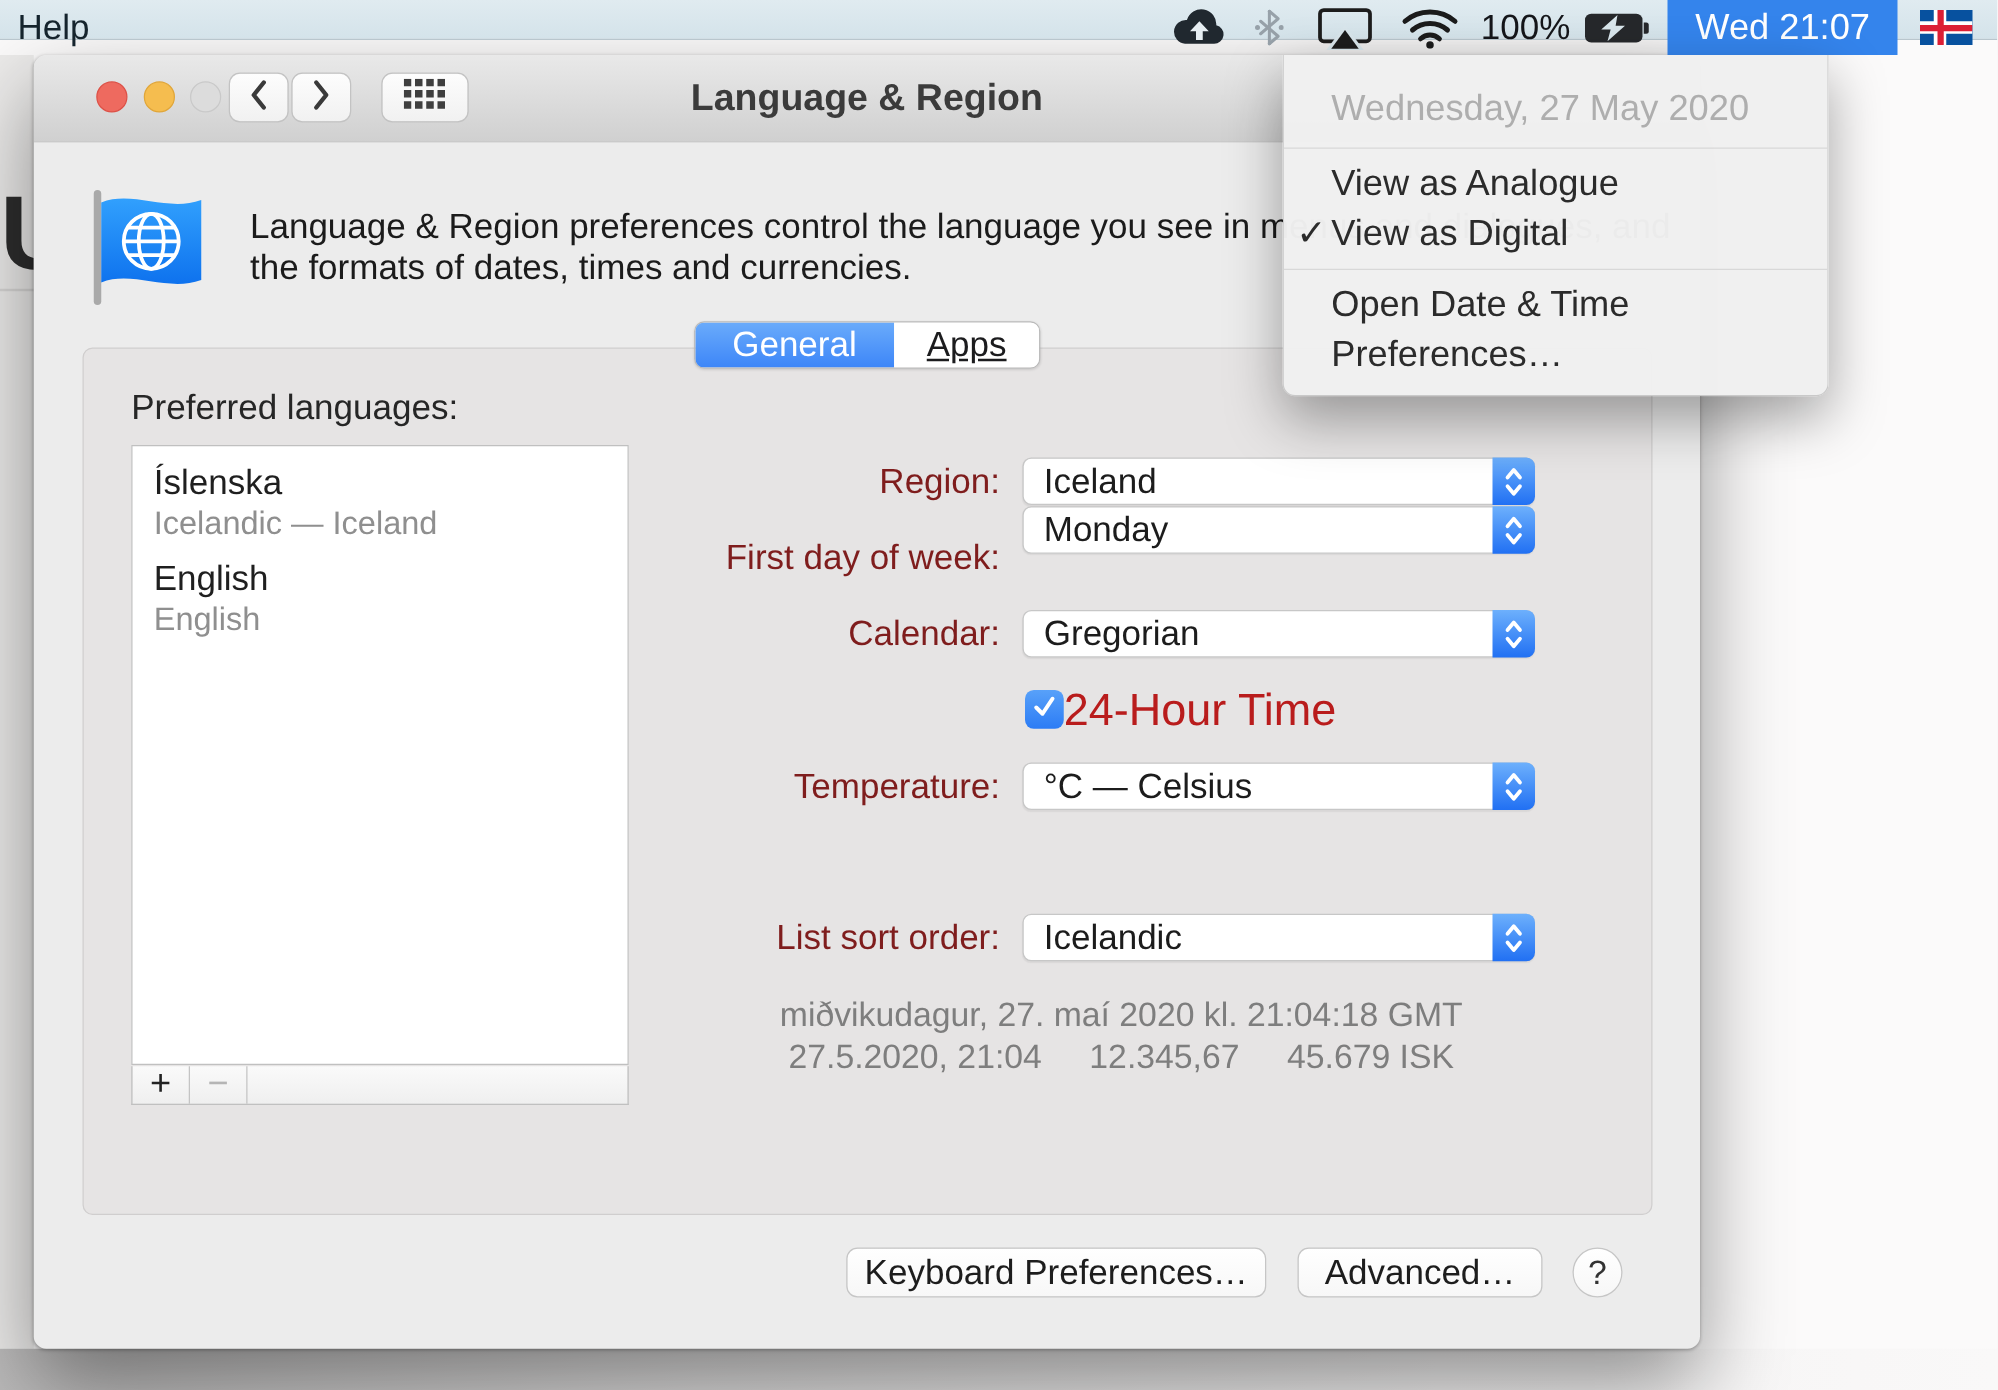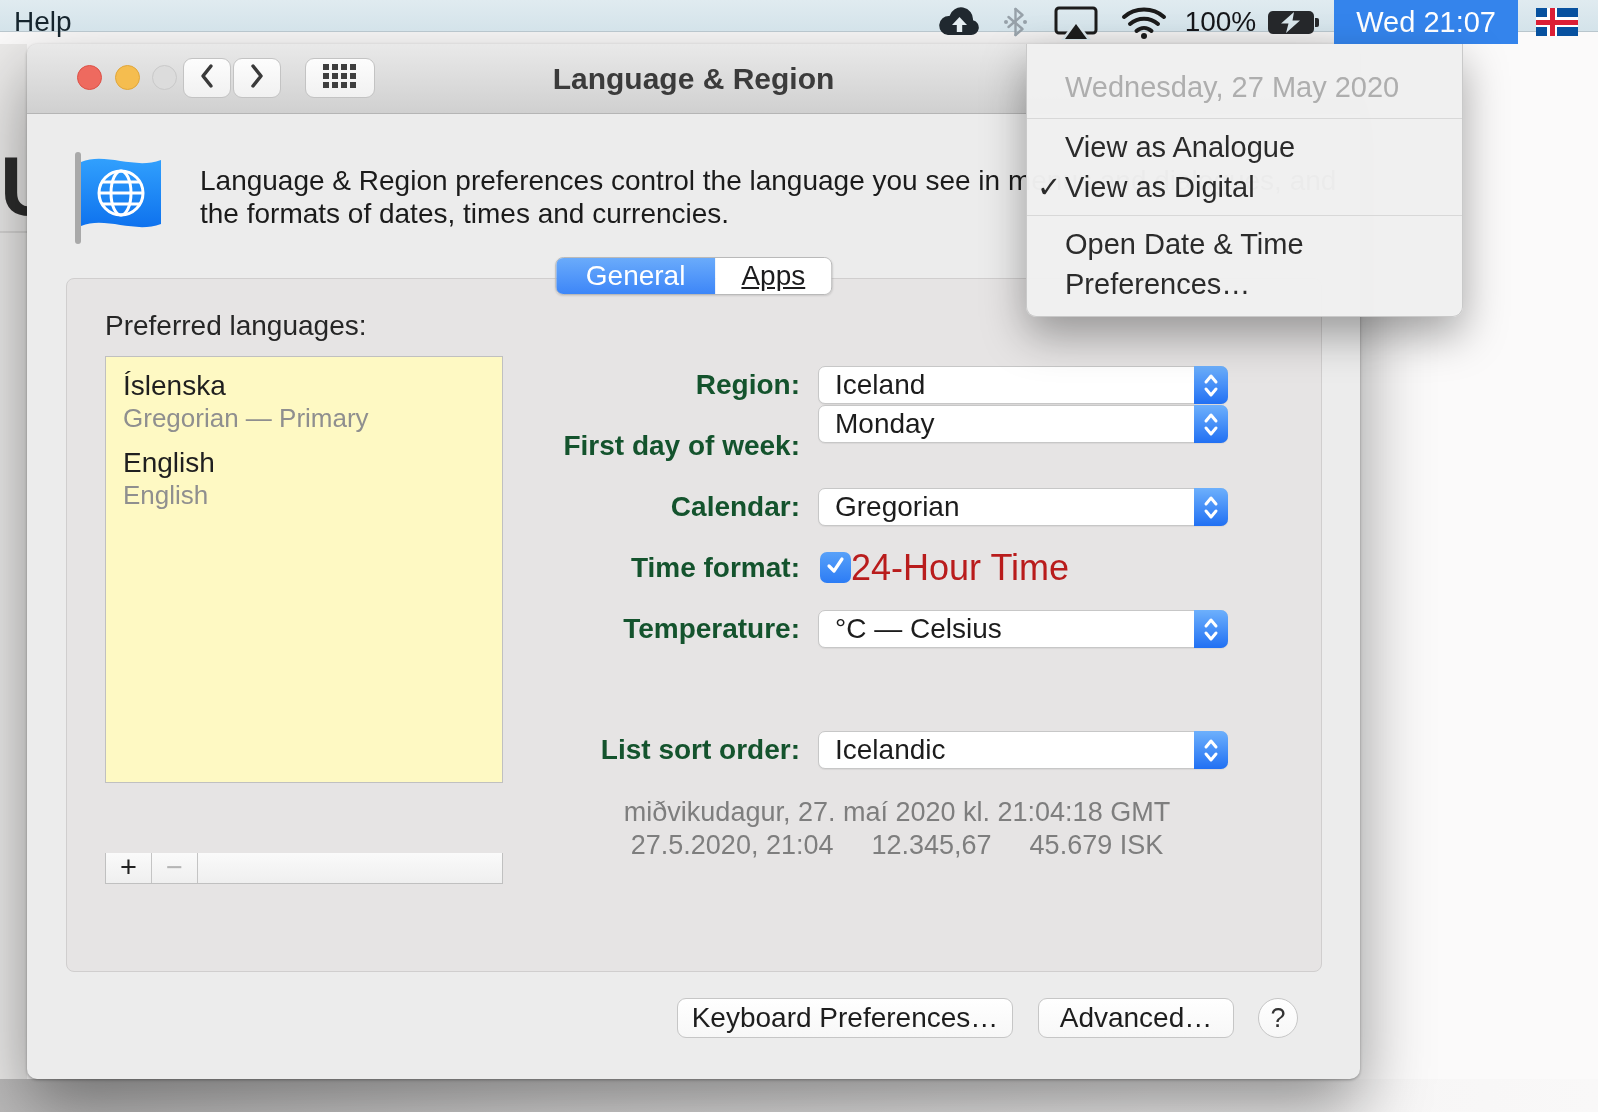--- a/index.html
+++ b/index.html
@@ -73,33 +73,33 @@
 
   .tab-pane { position:absolute; left:39px; top:234px; width:1256px; height:694px;
     background:#e6e4e4; border:1px solid #d0cece; border-radius:8px; }
   .tabs { position:absolute; left:50%; transform:translateX(-50%); top:213px; height:38px; display:flex;
     border:1px solid #b9b9b9; border-radius:8px; overflow:hidden; box-shadow:0 1px 2px rgba(0,0,0,0.12); }
   .tab { font-size:28px; line-height:36px; padding:0 30px; }
   .tab.selected { background:linear-gradient(#6aabfb,#3d86f8); color:#fff; }
   .tab.plain { background:#fff; color:#1c1c1e; padding:0 26px;text-decoration:underline; }
 
   .pl-label { position:absolute; left:78px; top:266px; font-size:28px; color:#262626; }
-  .lang-list { position:absolute; left:78px; top:312px; width:398px; height:427px; background:#fef9c3;
+  .lang-list { position:absolute; left:78px; top:312px; width:398px; height:496px; background:#ffffff;
     border:1px solid #c0c0c0; }
   .lang-item { padding:12px 0 0 17px; }
   .lang-name { font-size:28px; color:#1f1f1f; line-height:34px; }
   .lang-detail { font-size:26px; color:#8f8f8f; line-height:31px; }
   .list-toolbar { position:absolute; left:78px; top:809px; width:398px; height:31px; display:flex;
     border:1px solid #c0c0c0; border-top:none; background:linear-gradient(#fafafa,#efefef); }
   .lt-btn { width:46px; border-right:1px solid #c4c4c4; text-align:center; font-size:29px; line-height:28px; }
   .lt-add { color:#222; }
   .lt-remove { color:#b5b5b5; }
   .lt-fill { flex:1; }
 
-  .form-label { position:absolute; left:0; width:773px; text-align:right; font-size:28px; line-height:38px; color:#14532d;font-weight:bold; }
+  .form-label { position:absolute; left:0; width:773px; text-align:right; font-size:28px; line-height:38px; color:#7f1d1d; }
   .popup { position:absolute; left:791px; width:410px; height:38px; background:#fff; border:1px solid #c7c7c7;
     border-radius:7px; font-size:28px; line-height:36px; padding-left:16px; color:#1c1c1c;
     box-shadow:0 1px 1px rgba(0,0,0,0.06); }
   .stepper { position:absolute; right:-1px; top:-1px; width:34px; height:38px; border-radius:0 7px 7px 0;
     background:linear-gradient(#6db0fc,#2170f3); display:flex; align-items:center; justify-content:center; }
   .checkbox { position:absolute; left:793px; width:31px; height:31px; border-radius:7px;
     background:linear-gradient(#58a1f9,#2c7cf5); display:flex; align-items:center; justify-content:center; }
   .cb-label { position:absolute; left:824px; font-size:36px; line-height:31px; color:#b91c1c; }
 
   .samples { position:absolute; left:530px; width:680px; text-align:center; color:#7e7e7e; font-size:27px; }
@@ -194,21 +194,21 @@
     <div class="tabs">
       <div class="tab selected">General</div>
       <div class="tab plain">Apps</div>
     </div>
 
     <div class="pl-label">Preferred languages:</div>
 
     <div class="lang-list">
       <div class="lang-item">
         <div class="lang-name">Íslenska</div>
-        <div class="lang-detail">Gregorian — Primary</div>
+        <div class="lang-detail">Icelandic — Iceland</div>
       </div>
       <div class="lang-item">
         <div class="lang-name">English</div>
         <div class="lang-detail">English</div>
       </div>
     </div>
 
     <div class="list-toolbar">
       <div class="lt-btn lt-add">+</div>
       <div class="lt-btn lt-remove">−</div>
@@ -247,21 +247,20 @@
       <span class="stepper">
         <svg width="18" height="27">
             <g fill="none" stroke="#fff" stroke-width="3" stroke-linecap="round" stroke-linejoin="round">
               <polyline points="4,10 9,4 14,10"></polyline>
               <polyline points="4,17 9,23 14,17"></polyline>
             </g>
           </svg>
       </span>
     </div>
 
-    <div class="form-label" style="top:505px;">Time format:</div>
     <div class="checkbox" style="top:508px;">
       <span>
         <svg width="23" height="23">
             <polyline points="5,12 10,17 18,5" fill="none" stroke="#fff" stroke-width="3.2" stroke-linecap="round" stroke-linejoin="round"></polyline>
           </svg>
       </span>
     </div>
     <div class="cb-label" style="top:508px;">24-Hour Time</div>
 
     <div class="form-label" style="top:566px;">Temperature:</div>

